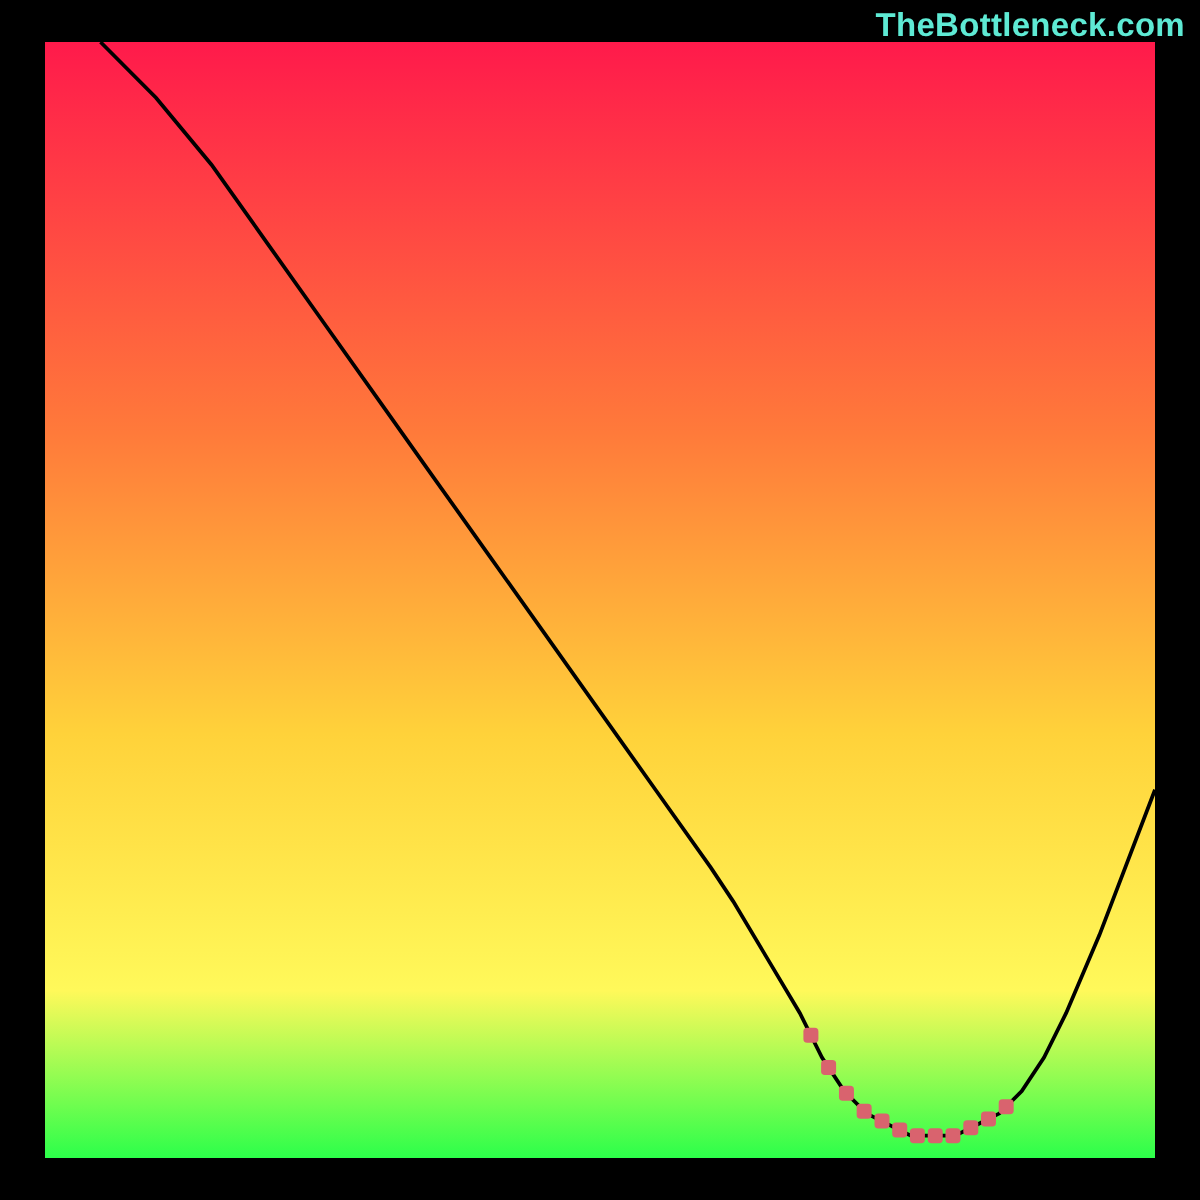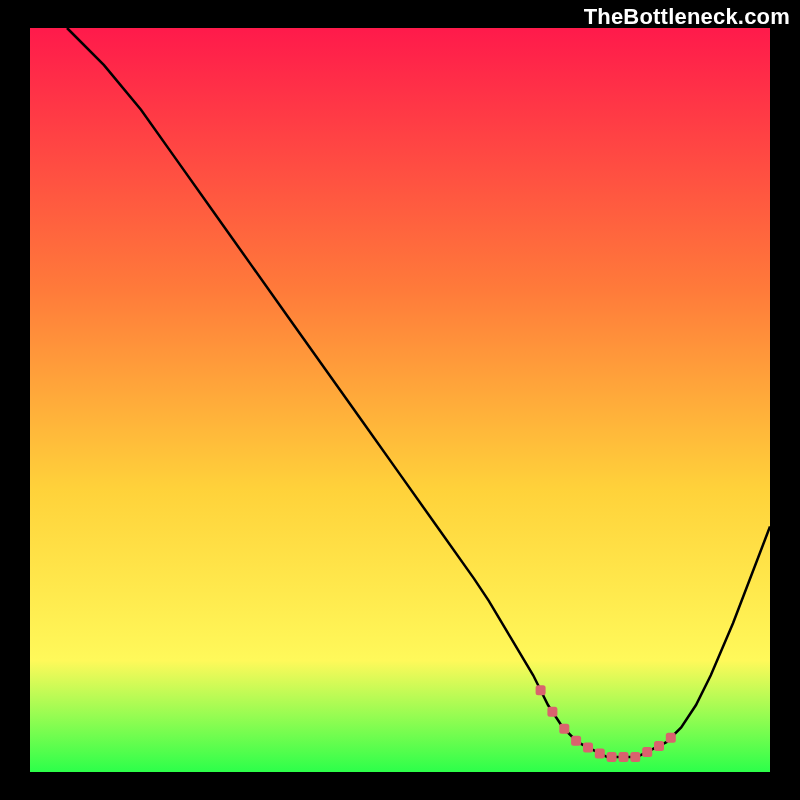--- a/index.html
+++ b/index.html
@@ -14,21 +14,21 @@
   .frame {
     position: relative;
     width: 800px;
     height: 800px;
     background: #000;
   }
   .watermark {
     position: absolute;
     top: 4px;
     right: 10px;
-    color: #ffffff;
+    color: #5eead4;
     font-size: 22px;
     font-weight: 600;
     letter-spacing: 0.2px;
     z-index: 50;
     margin-left: 29px;
   }
   svg {
     display: block;
   }
 </style>

